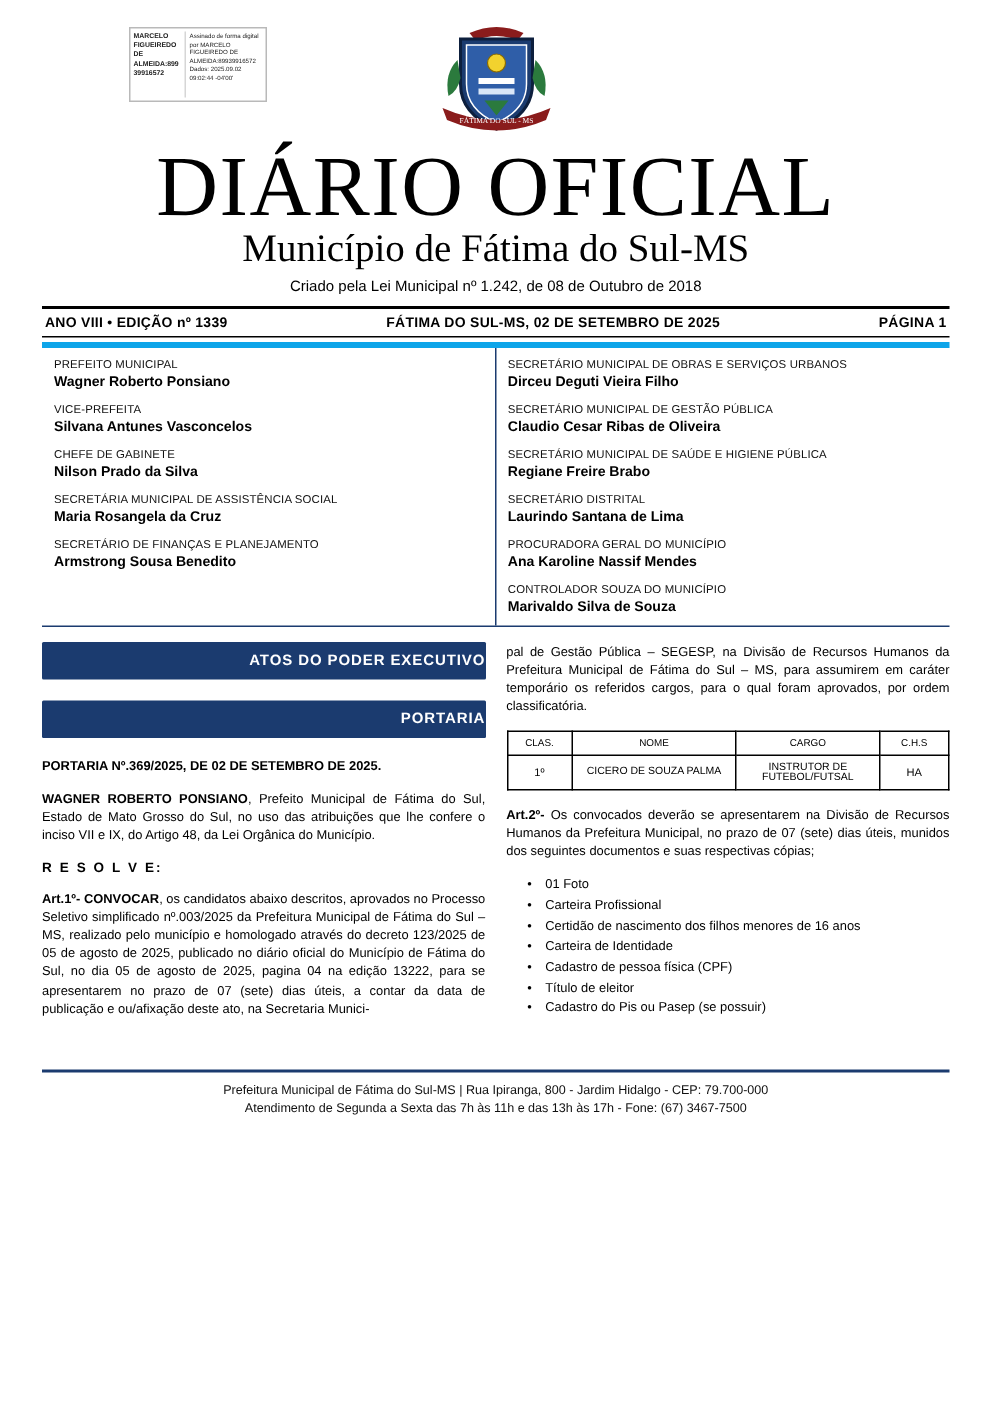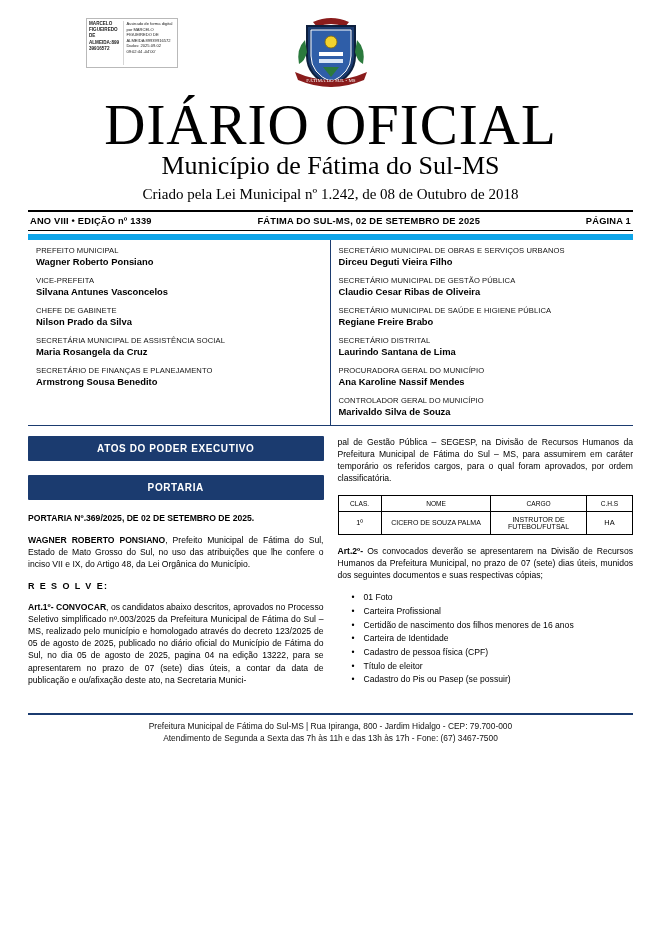--- a/index.html
+++ b/index.html
@@ -74,22 +74,22 @@
     font-weight: normal;
   }
   .title-sub {
     font-family: "Liberation Serif", serif;
     font-size: 26px;
     line-height: 1.1;
     margin-top: -2px;
     font-weight: normal;
   }
   .title-law {
-    font-family: Liberation Serif, serif;
-    font-size: 15px;
+    font-family: Liberation Sans, sans-serif;
+    font-size: 10px;
     margin-top: 5px;
     margin-bottom: 7px;
   }
 
   .rule-thick {
     border-top: 2px solid #000;
     margin: 0 0 0 0;
   }
   .rule-thin {
     border-top: 1px solid #000;
@@ -105,21 +105,21 @@
     padding: 4px 2px 4px 2px;
     gap: 48px;
   }
   .issue-left { white-space: nowrap; }
   .issue-center { white-space: nowrap; }
   .issue-right { white-space: nowrap; }
 
   
   .officials {
     display: flex;
-    border-top: 6px solid #0ea5e9;
+    border-top: 4px solid #0ea5e9;
     margin-top: 3px;
   }
   .officials-col {
     width: 50%;
     box-sizing: border-box;
     padding: 6px 8px 6px 8px;
   }
   .officials-col.left { border-right: 1px solid #1b3b6f; }
   .off-item { margin-bottom: 9px; }
   .off-item:last-child { margin-bottom: 2px; }
@@ -143,21 +143,21 @@
     margin-top: 10px;
     gap: 14px;
   }
   .col {
     width: 50%;
     box-sizing: border-box;
   }
   .banner {
     background: #1b3b6f;
     color: #fff;
-    text-align: center;
+    text-align: right;
     font-size: 10px;
     font-weight: bold;
     letter-spacing: 0.6px;
     padding: 7px 0;
     margin-bottom: 12px;
     border-radius: 1px;
   }
   .banner.second { margin-top: 14px; }
 
   p.doc {
@@ -317,21 +317,21 @@
       </div>
       <div class="off-item">
         <div class="off-role">SECRETÁRIO DISTRITAL</div>
         <div class="off-name">Laurindo Santana de Lima</div>
       </div>
       <div class="off-item">
         <div class="off-role">PROCURADORA GERAL DO MUNICÍPIO</div>
         <div class="off-name">Ana Karoline Nassif Mendes</div>
       </div>
       <div class="off-item">
-        <div class="off-role">CONTROLADOR GERAL DO MUNICÍPIO</div>
+        <div class="off-role">CONTROLADOR SOUZA DO MUNICÍPIO</div>
         <div class="off-name">Marivaldo Silva de Souza</div>
       </div>
     </div>
   </div>
 
   <div class="body-cols">
 
     <div class="col">
 
       <div class="banner">ATOS DO PODER EXECUTIVO</div>

